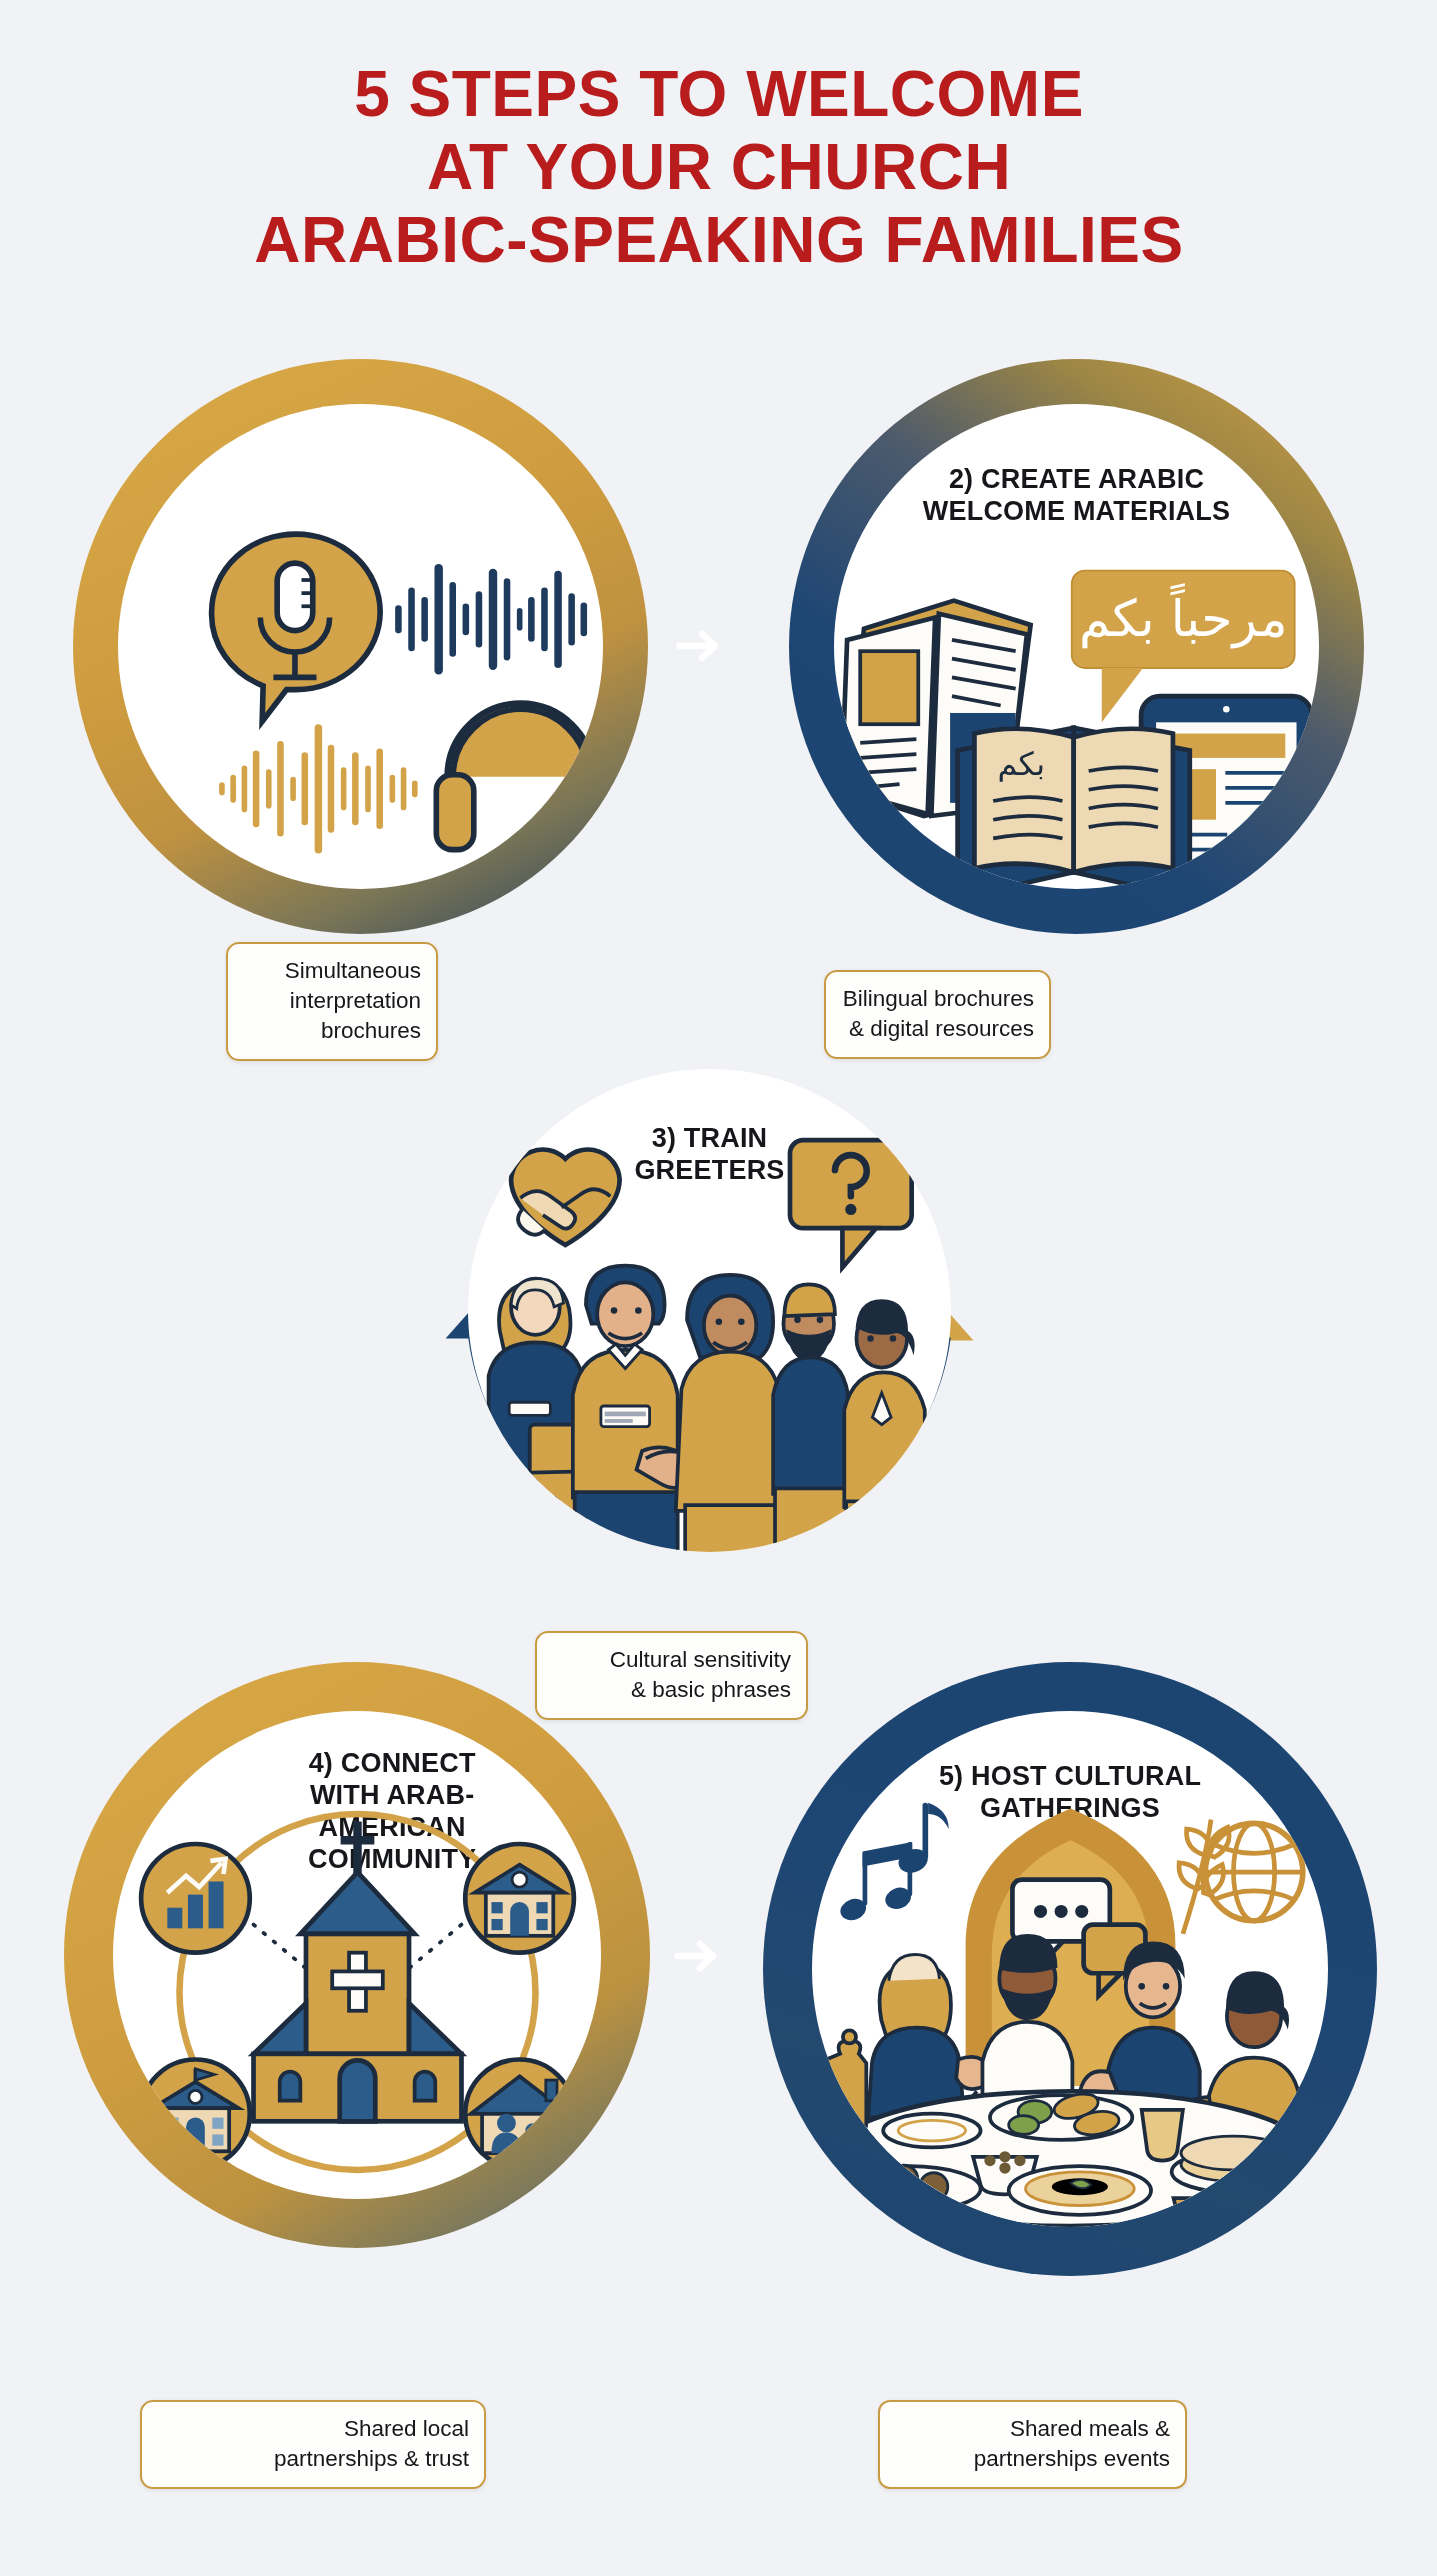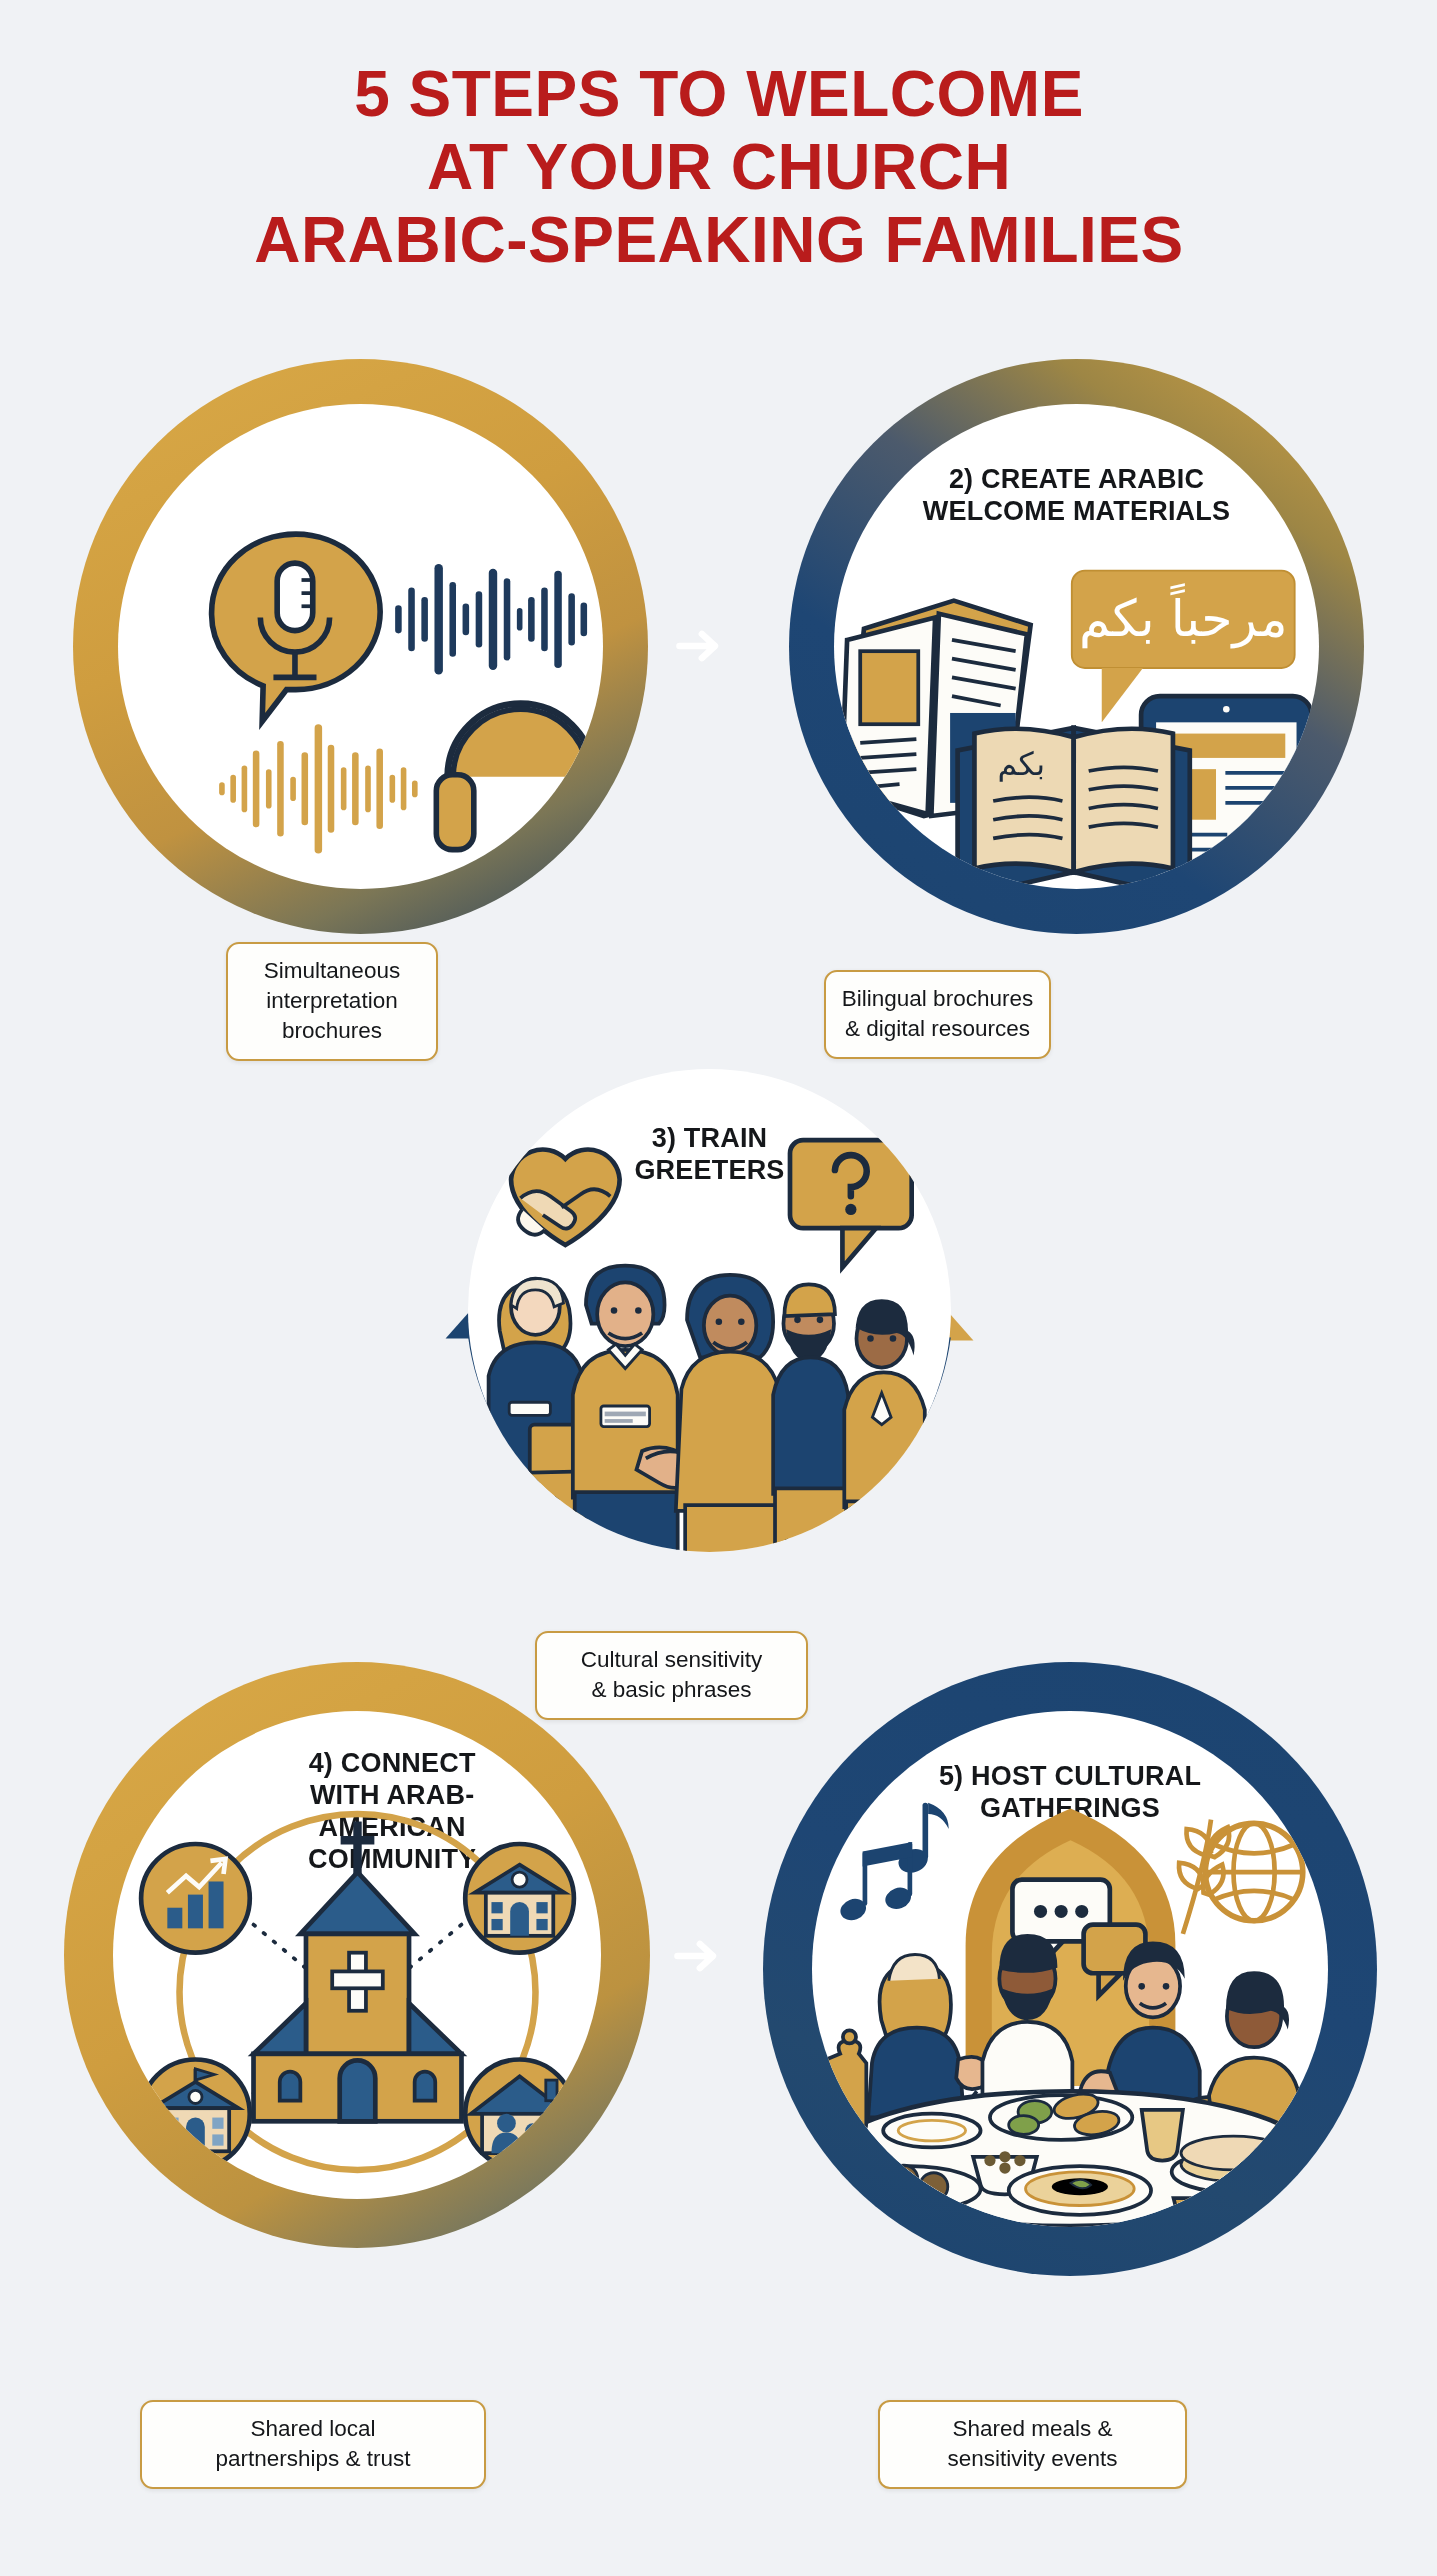--- a/index.html
+++ b/index.html
@@ -57,21 +57,21 @@
 
   
   .caption {
     position: absolute;
     background: #FEFEFC;
     border: 2.8px solid #C89B43;
     border-radius: 13px;
     color: #15171A;
     font-size: 22.5px;
     line-height: 1.34;
-    text-align: center;
+    text-align: right;
     padding: 12px 15px 13px;
     box-shadow: 0 1.9px 4.7px rgba(0,0,0,.07);
     z-index: 40;
   }
 
   
   .flow-arrow {
     position: absolute;
     z-index: 45;
     color: #FFFFFF;
@@ -566,21 +566,21 @@
         <ellipse cx="450" cy="472" rx="56" ry="18" fill="#EFD9B5" stroke="#1C2B3E" stroke-width="3"></ellipse>
 
         <path d="M386 520 l6 24 q2 8 20 8 q18 0 20 -8 l6 -24z" fill="#D3A34A" stroke="#1C2B3E" stroke-width="4"></path>
       </g>
     </svg>
   </div>
 </div>
 
 <div class="caption" style="left:878px; top:2400px; width:309px;border-radius:12px;">
   <div>Shared meals &amp;</div>
-  <div>sensitivity events</div>
+  <div>partnerships events</div>
 </div>
 
 <div class="flow-arrow" style="left:670px; top:1928px; width:56px; height:56px;">
   <svg width="56" height="56" viewBox="0 0 60 60">
     <path d="M8 30 H44 M32 17 L46 30 L32 43" stroke="#FFFFFF" stroke-width="7" fill="none" stroke-linecap="round" stroke-linejoin="round"></path>
   </svg>
 </div>
 
 
 </body></html>

